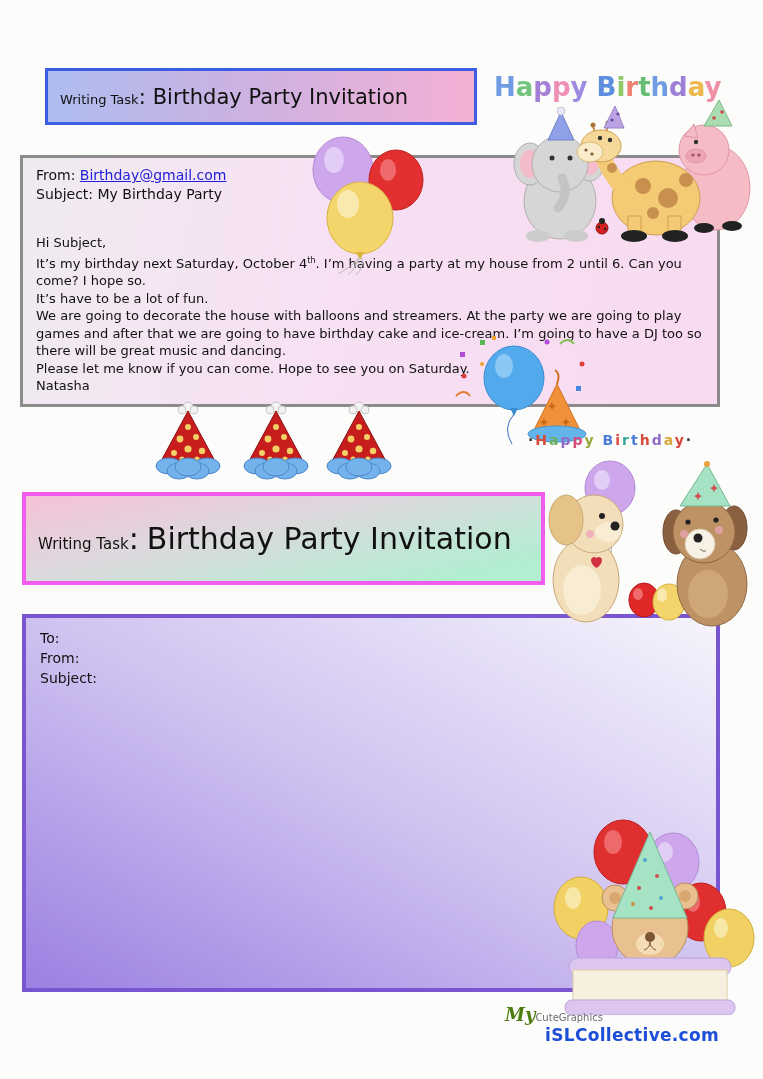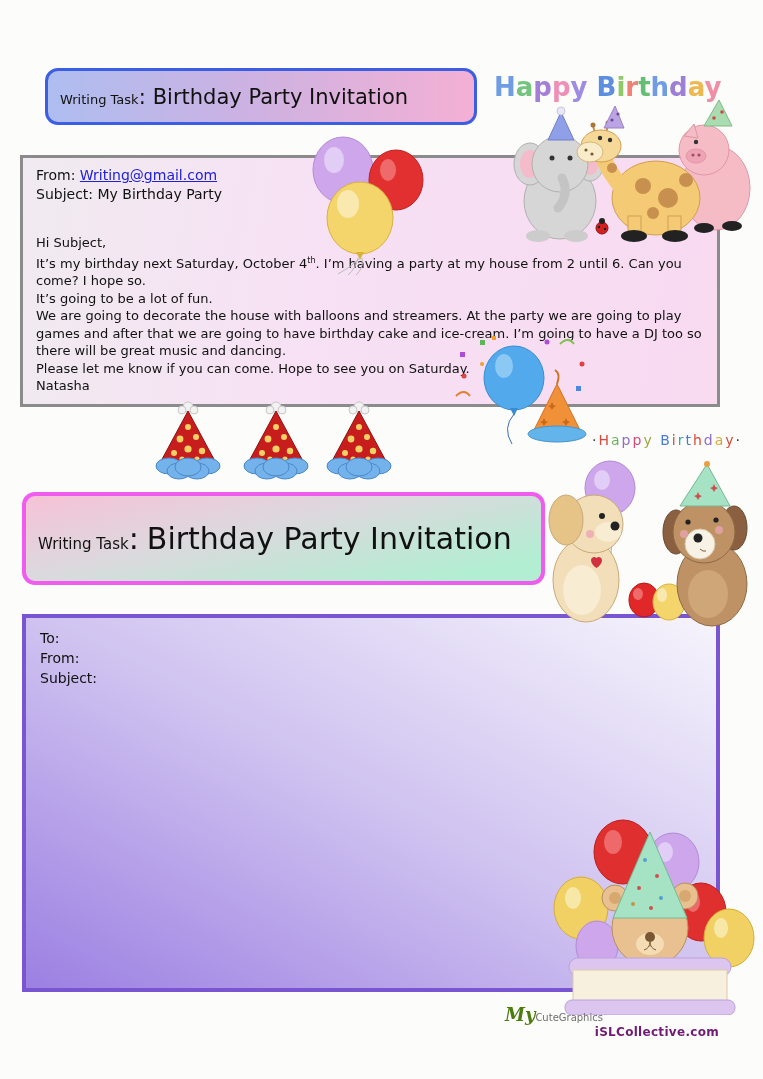--- a/index.html
+++ b/index.html
@@ -1,21 +1,21 @@
 <!DOCTYPE html>
 <html><head>
 <meta charset="utf-8">
 <style>
   html,body{margin:0;padding:0;background:#e8e8e8;}
   .page{position:relative;width:763px;height:1079px;background:#fcfcfa;overflow:hidden;
         font-family:"DejaVu Sans",sans-serif;color:#111;}
   .abs{position:absolute;}
 
   
-  .banner{position:absolute;display:flex;align-items:center;box-sizing:border-box;border-radius:13px;}
+  .banner{position:absolute;display:flex;align-items:center;box-sizing:border-box;}
   .banner-inner{white-space:nowrap;padding-left:12px;}
   .banner1{left:45px;top:68px;width:432px;height:57px;border:3px solid #3c5ee2;
            background:linear-gradient(90deg,#aebdf0 0%,#cbb2e2 45%,#f4b0d4 100%);}
   .banner2{left:22px;top:492px;width:523px;height:93px;border:4px solid #f05cee;
            background:linear-gradient(168deg,#f6c2d6 0%,#ddd8dd 40%,#b2eed2 88%);}
   .wt1{font-size:13px;}  .colon1,.btitle1{font-size:21px;}
   .wt2{font-size:15px;}  .colon2,.btitle2{font-size:30px;}
   .btitle1{margin-left:7px;} .btitle2{margin-left:8px;}
 
   
@@ -29,55 +29,55 @@
   .elink{color:#2020d8;text-decoration:underline;cursor:pointer;}
   .body1{position:absolute;left:13px;top:76px;width:690px;font-size:13px;line-height:17.5px;}
   sup{font-size:0.62em;}
 
   .box2{position:absolute;left:22px;top:614px;width:698px;height:378px;box-sizing:border-box;
         border:4px solid #7a55d2;
         background:linear-gradient(to top right,#9c80e2 0%,#cfc2f0 50%,#f6f4fc 100%);}
   .header2{position:absolute;left:14px;top:10px;font-size:14px;line-height:20px;}
 
   
-  .bunting{position:absolute;left:560px;top:432px;width:182px;text-align:right;
-           font-size:14px;font-weight:normal;letter-spacing:2px;color:#333;white-space:nowrap;}
+  .bunting{position:absolute;left:528px;top:432px;width:182px;text-align:left;
+           font-size:14px;font-weight:bold;letter-spacing:2px;color:#333;white-space:nowrap;}
 
   
   .brand{position:absolute;left:505px;top:1004px;white-space:nowrap;}
   .brand-my{font-family:"DejaVu Serif",serif;font-style:italic;font-weight:bold;
             color:#4d7c0f;font-size:18px;}
   .brand-rest{color:#6f6f6f;font-size:10px;}
-  .watermark{position:absolute;right:44px;top:1025px;font-size:12px;font-weight:bold;
-             color:#701a75;letter-spacing:0.3px;}
+  .watermark{position:absolute;right:44px;top:1025px;font-size:17px;font-weight:bold;
+             color:#1d4ed8;letter-spacing:0.3px;}
 
   svg{display:block;}
 </style>
 </head>
 <body>
 
 <div class="page">
 
   <div class="banner banner1">
     <div class="banner-inner">
       <span class="wt1">Writing Task</span><span class="colon1">:</span><span class="btitle1">Birthday Party Invitation</span>
     </div>
   </div>
 
   <div class="hb-large"><span style="color: rgb(111, 156, 226);">H</span><span style="color: rgb(114, 196, 126);">a</span><span style="color: rgb(164, 127, 216);">p</span><span style="color: rgb(239, 143, 181);">p</span><span style="color: rgb(158, 140, 226);">y</span><span> </span><span style="color: rgb(93, 142, 224);">B</span><span style="color: rgb(143, 201, 106);">i</span><span style="color: rgb(239, 130, 115);">r</span><span style="color: rgb(102, 189, 116);">t</span><span style="color: rgb(111, 156, 226);">h</span><span style="color: rgb(157, 127, 214);">d</span><span style="color: rgb(237, 184, 78);">a</span><span style="color: rgb(239, 143, 165);">y</span></div>
 
   <div class="box1">
     <div class="header1">
-      <div><span>From:</span> <a class="elink" href="#">Writing@gmail.com</a></div>
+      <div><span>From:</span> <a class="elink" href="#">Birthday@gmail.com</a></div>
       <div><span>Subject:</span> <span>My Birthday Party</span></div>
     </div>
     <div class="body1">
       <div>Hi Subject,</div>
       <div><span>It’s my birthday next Saturday, October 4</span><sup>th</sup><span>. I’m having a party at my house from 2 until 6. Can you come? I hope so.</span></div>
-      <div>It’s going to be a lot of fun.</div>
+      <div>It’s have to be a lot of fun.</div>
       <div>We are going to decorate the house with balloons and streamers. At the party we are going to play games and after that we are going to have birthday cake and ice-cream. I’m going to have a DJ too so there will be great music and dancing.</div>
       <div>Please let me know if you can come. Hope to see you on Saturday.</div>
       <div>Natasha</div>
     </div>
   </div>
 
   <svg class="abs" style="left:508px;top:98px" width="250" height="145" viewBox="0 0 250 145">
     <g>
       <ellipse cx="52" cy="103" rx="36" ry="38" fill="#d6d6d6" stroke="#b0b0b0"></ellipse>
       <ellipse cx="22" cy="66" rx="16" ry="21" fill="#d6d6d6" stroke="#b0b0b0"></ellipse>

